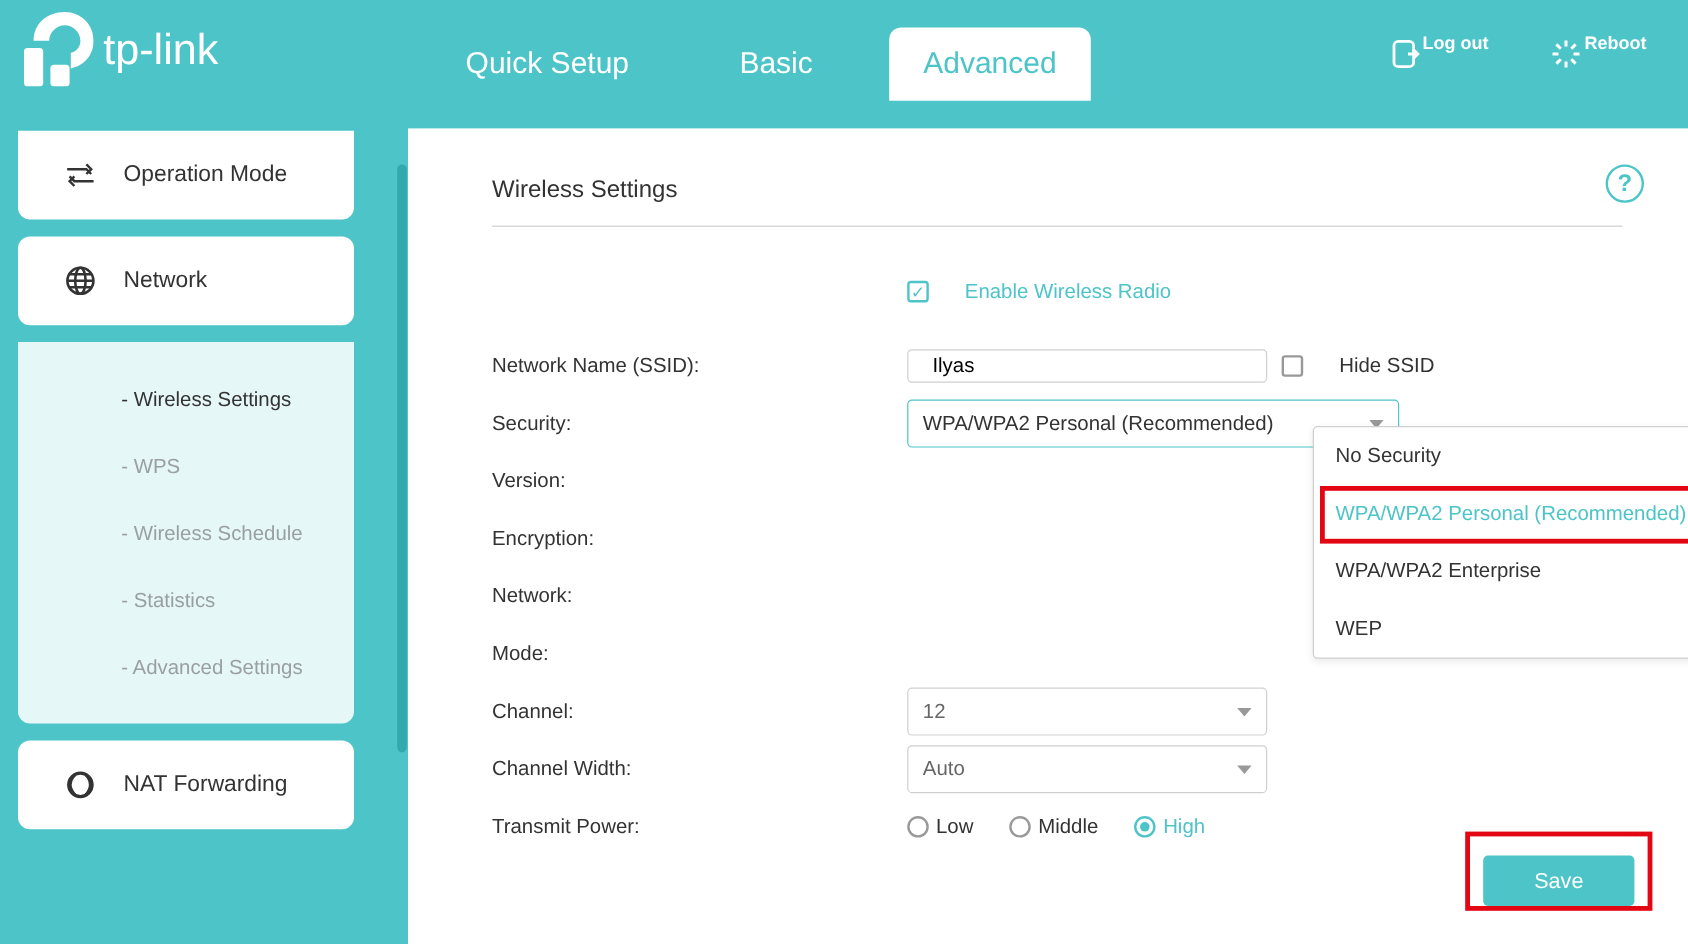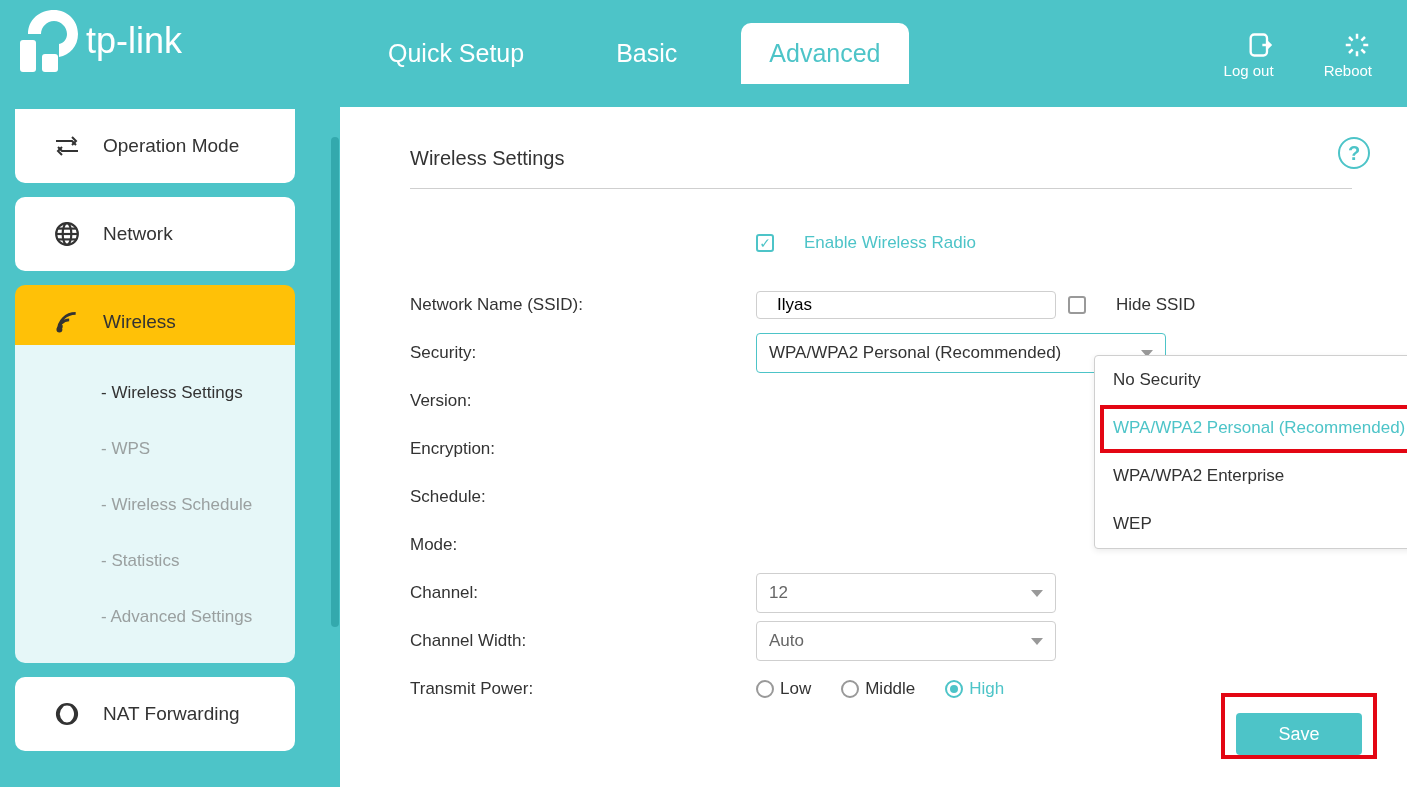--- a/index.html
+++ b/index.html
@@ -54,23 +54,24 @@
     position: absolute;
     right: 35px;
     top: 28px;
     display: flex;
     gap: 50px;
     color: #fff;
     font-size: 15px;
   }
   .header-action {
     display: flex;
-    flex-direction: column;
-    align-items: flex-end;
+    flex-direction: row;
+    align-items: flex-start;
     cursor: pointer;
+    font-weight: bold;
   }
   .header-action .hicon { height: 34px; display:flex; align-items:center; justify-content:center; }
 
   
   .body {
     display: flex;
     height: calc(787px - 107px);
     background: #4dc4c8;
     position: relative;
   }
@@ -326,29 +327,20 @@
               <ellipse cx="12" cy="12" rx="4" ry="10"></ellipse>
               <line x1="2" y1="12" x2="22" y2="12"></line>
               <line x1="3" y1="7" x2="21" y2="7"></line>
               <line x1="3" y1="17" x2="21" y2="17"></line>
             </svg>
         </span>
         <span>Network</span>
       </div>
 
       <div>
-        <div class="nav-item active">
-          <span class="nav-icon">
-            <svg width="26" height="26" viewBox="0 0 24 24" fill="none" stroke="#333" stroke-width="2.5">
-                <path d="M4 20c0-9 7-16 16-16M4 20c0-5 4-10 10-10M4 20c0-2 2-4 4-4"></path>
-                <circle cx="5" cy="19" r="1.5" fill="#333"></circle>
-              </svg>
-          </span>
-          <span>Wireless</span>
-        </div>
         <div class="subnav">
           <div class="subnav-item active">- Wireless Settings</div>
           <div class="subnav-item">- WPS</div>
           <div class="subnav-item">- Wireless Schedule</div>
           <div class="subnav-item">- Statistics</div>
           <div class="subnav-item">- Advanced Settings</div>
         </div>
       </div>
 
       <div class="nav-item">
@@ -400,21 +392,21 @@
       </div>
     </div>
 
     <div class="form-row">
       <div class="form-label">Version:</div>
     </div>
     <div class="form-row">
       <div class="form-label">Encryption:</div>
     </div>
     <div class="form-row">
-      <div class="form-label">Schedule:</div>
+      <div class="form-label">Network:</div>
     </div>
     <div class="form-row">
       <div class="form-label">Mode:</div>
     </div>
 
     <div class="form-row">
       <div class="form-label">Channel:</div>
       <div class="form-control">
         <div class="select-box">
           <span>12</span>

